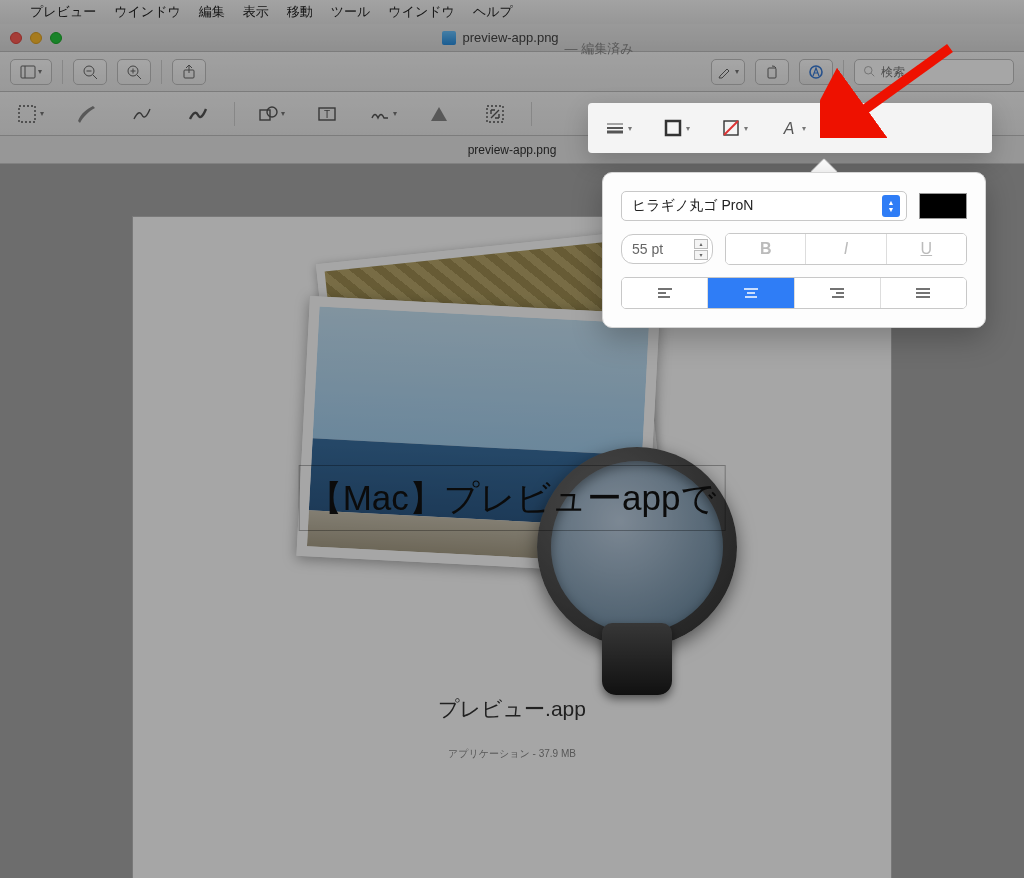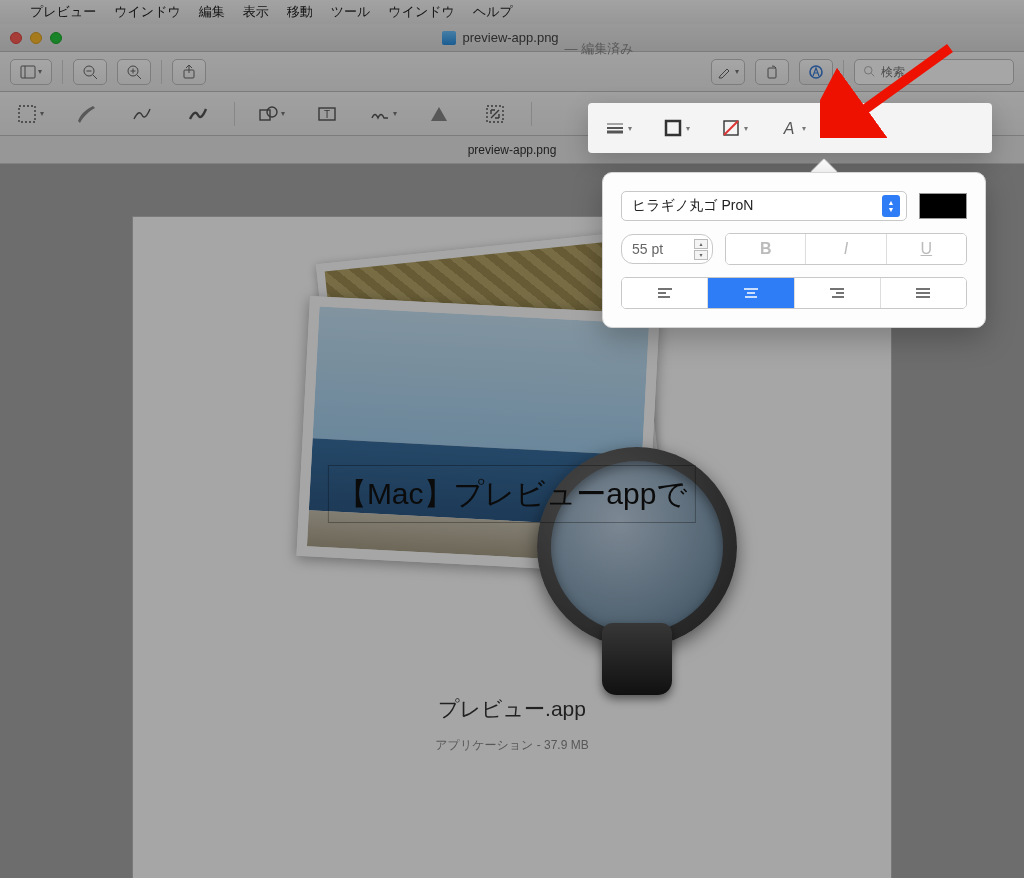--- a/index.html
+++ b/index.html
@@ -55,25 +55,25 @@
 .photo-back::before { content:""; position:absolute; inset:0; background: repeating-linear-gradient(45deg,#b8a76b 0 8px,#9e8d52 8px 16px); }
 .photo-front { position: absolute; top: 58px; left: 6px; width: 350px; height: 260px; background: #fff; border: 10px solid #fff; box-shadow: 0 3px 14px rgba(0,0,0,0.35); transform: rotate(3deg); overflow: hidden; }
 .photo-front .sky { position:absolute; top:0; left:0; right:0; height:55%; background: linear-gradient(#c7e3f5,#a5d0ef); }
 .photo-front .sea { position:absolute; top:55%; left:0; right:0; height:30%; background: linear-gradient(#3a6fa0,#2d5a87); }
 .photo-front .beach { position:absolute; bottom:0; left:0; right:0; height:15%; background: linear-gradient(#c9c2b0,#a89f88); }
 .loupe { position: absolute; right: -10px; bottom: 0; width: 200px; height: 200px; }
 .loupe .ring { position:absolute; inset:0; border-radius:50%; background: radial-gradient(circle at 35% 30%, #707070, #2b2b2b); box-shadow: 0 6px 18px rgba(0,0,0,0.5); }
 .loupe .glass { position:absolute; top:14px; left:14px; right:14px; bottom:14px; border-radius:50%; background: radial-gradient(circle at 40% 35%, rgba(200,220,240,0.9), rgba(100,140,170,0.8)); box-shadow: inset 0 4px 12px rgba(0,0,0,0.4); }
 .loupe .handle { position:absolute; bottom:-48px; left:50%; transform:translateX(-50%); width:70px; height:72px; background: linear-gradient(#555,#1a1a1a); border-radius: 10px 10px 14px 14px; box-shadow: 0 4px 10px rgba(0,0,0,0.5); }
 
-.textoverlay { position:absolute; top: 248px; left: 50%; transform: translateX(-50%); text-align:left; font-size: 30px; color: #111; border: 1px solid rgba(0,0,0,0.3); padding: 4px 8px; line-height: 1.6; white-space: nowrap; }
+.textoverlay { position:absolute; top: 248px; left: 50%; transform: translateX(-50%); text-align:left; font-size: 35px; color: #111; border: 1px solid rgba(0,0,0,0.3); padding: 4px 8px; line-height: 1.6; white-space: nowrap; }
 
 .caption { text-align:center; margin-top: 48px; }
 .caption .name { font-size: 21px; color: #333; }
-.caption .meta { font-size: 12px; color: #888; margin-top: 14px; }
+.caption .meta { font-size: 10px; color: #888; margin-top: 24px; }
 
 
 .popover { position: absolute; top: 172px; left: 596px; width: 384px; z-index: 10; margin-left: 6px; }
 .popover-tail { position:absolute; top:-10px; left: 212px; width: 20px; height: 20px; background: #fdfdfd; border: 1px solid #d5d5d5; border-right: none; border-bottom: none; transform: rotate(45deg); border-radius: 2px; }
 .popover-body { background: #fdfdfd; border: 1px solid #d5d5d5; border-radius: 10px; box-shadow: 0 10px 30px rgba(0,0,0,0.25); padding: 18px; display: flex; flex-direction: column; gap: 12px; position: relative; }
 .row { display: flex; gap: 12px; align-items: center; }
 .fontselect { flex: 1; height: 30px; border: 1px solid #c8c8c8; border-radius: 5px; background: #fff; display: flex; align-items: center; padding: 0 6px 0 10px; font-size: 14px; color: #222; justify-content: space-between; }
 .updown { background: #2f7df6; color: #fff; width: 18px; height: 22px; border-radius: 3px; display: flex; flex-direction: column; align-items: center; justify-content: center; font-size: 7px; line-height: 1; }
 .colorbox { width: 48px; height: 26px; background: #000; border: 1px solid #999; }
 .sizebox { width: 92px; height: 30px; border: 1px solid #c8c8c8; border-radius: 12px; background: #fff; display: flex; align-items: center; justify-content: space-between; padding: 0 4px 0 10px; font-size: 14px; color: #666; }

